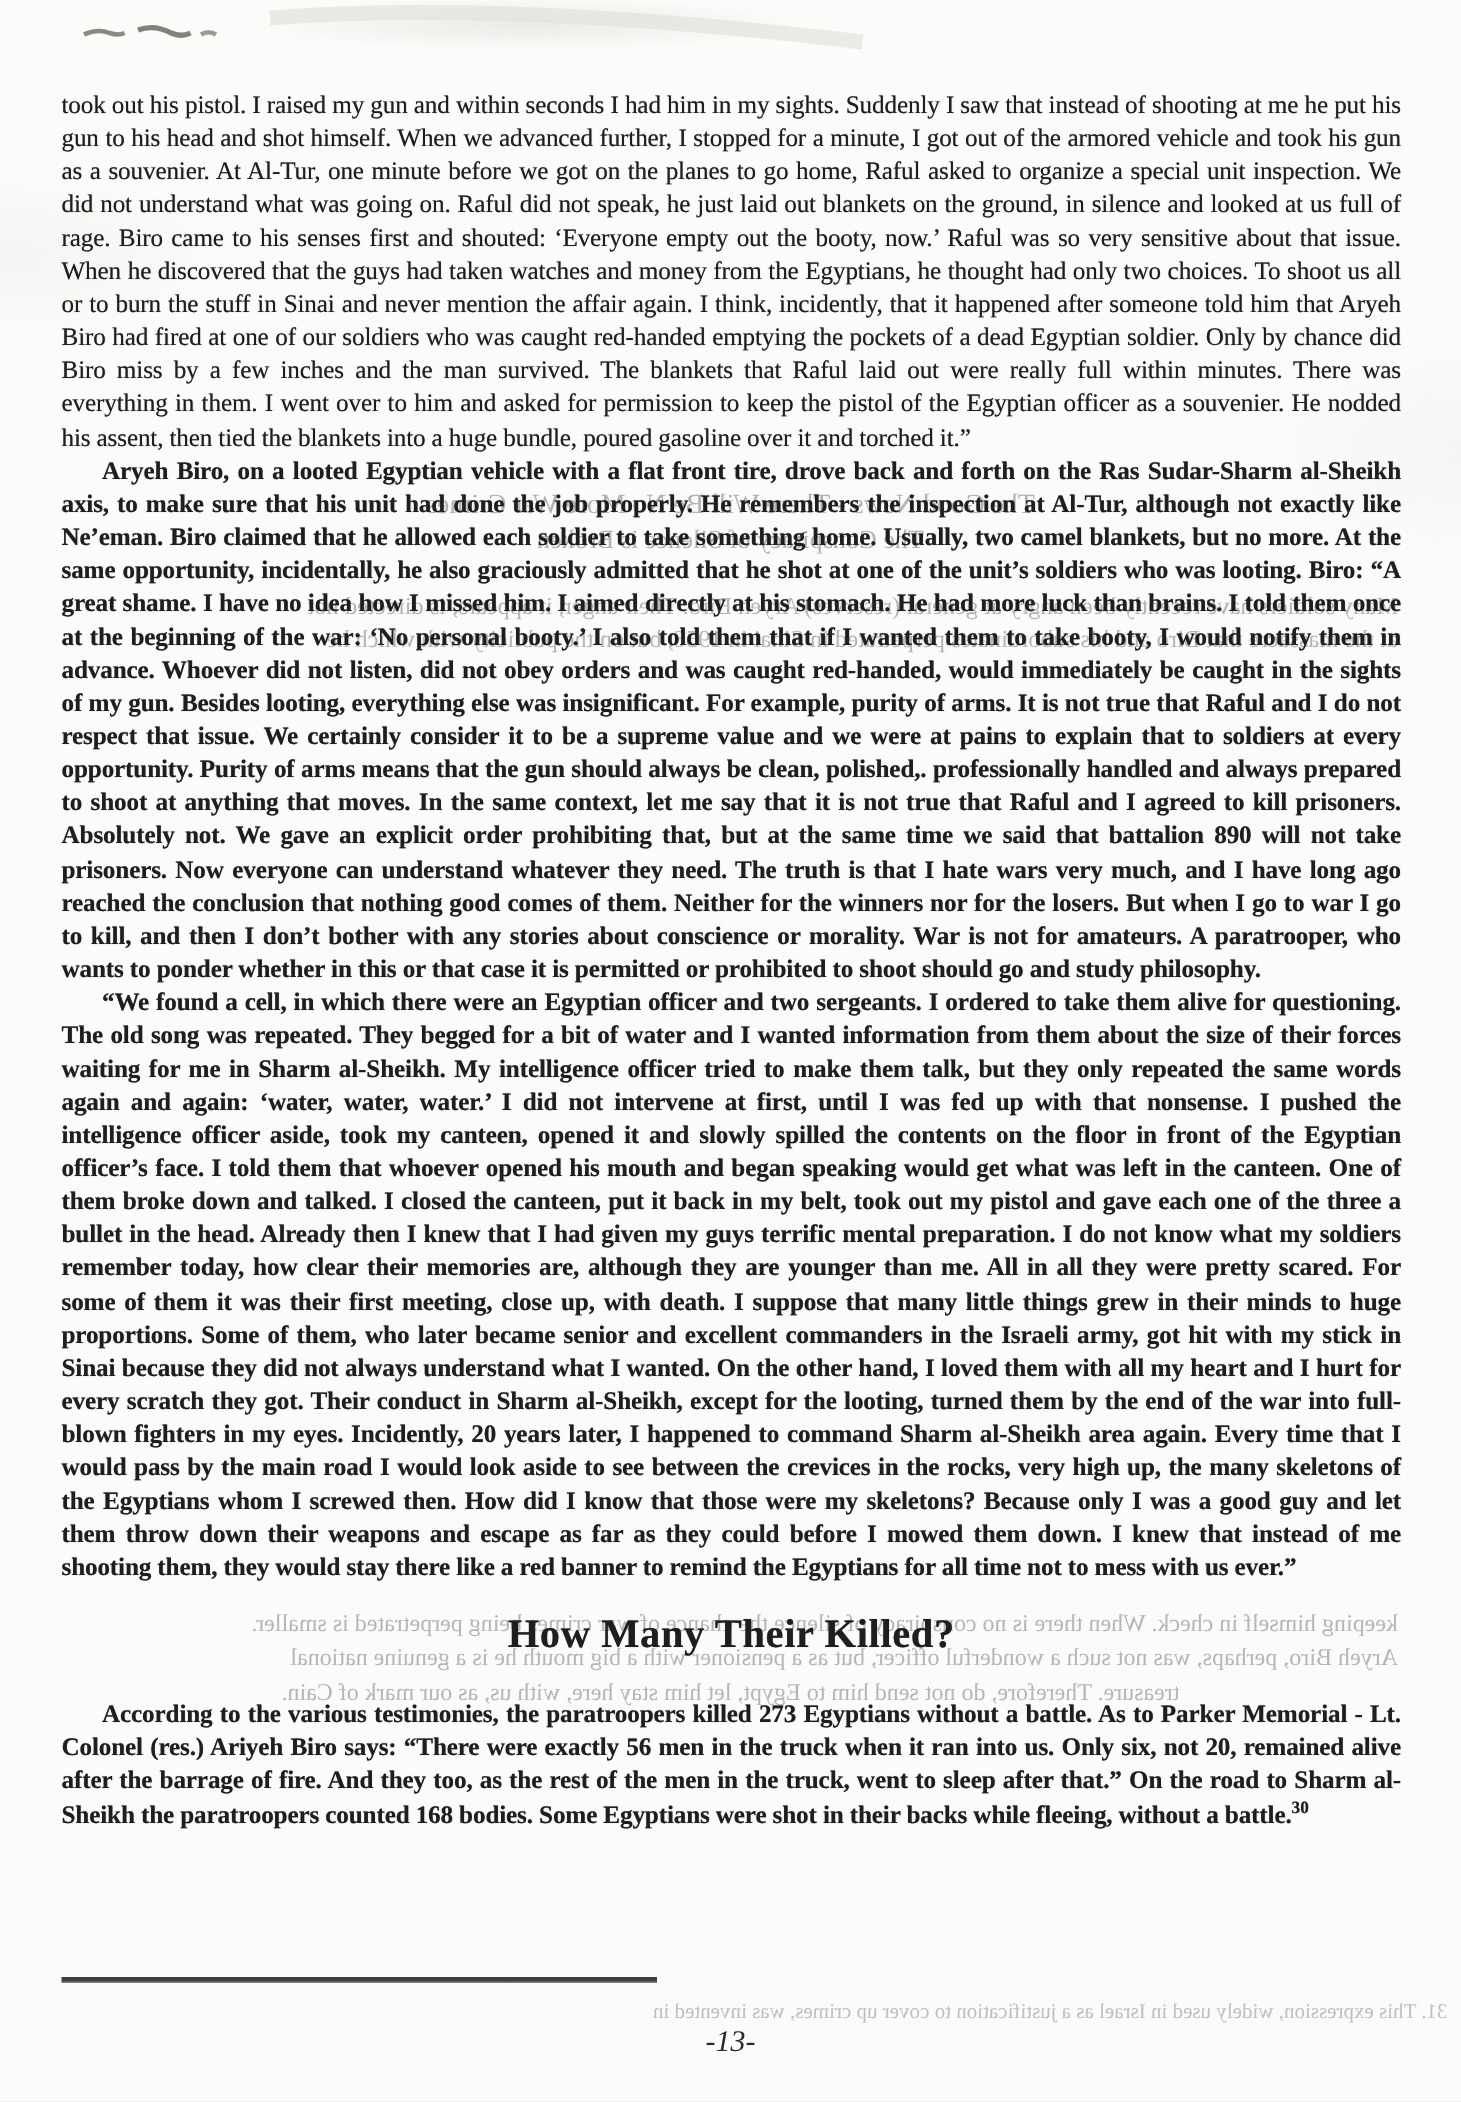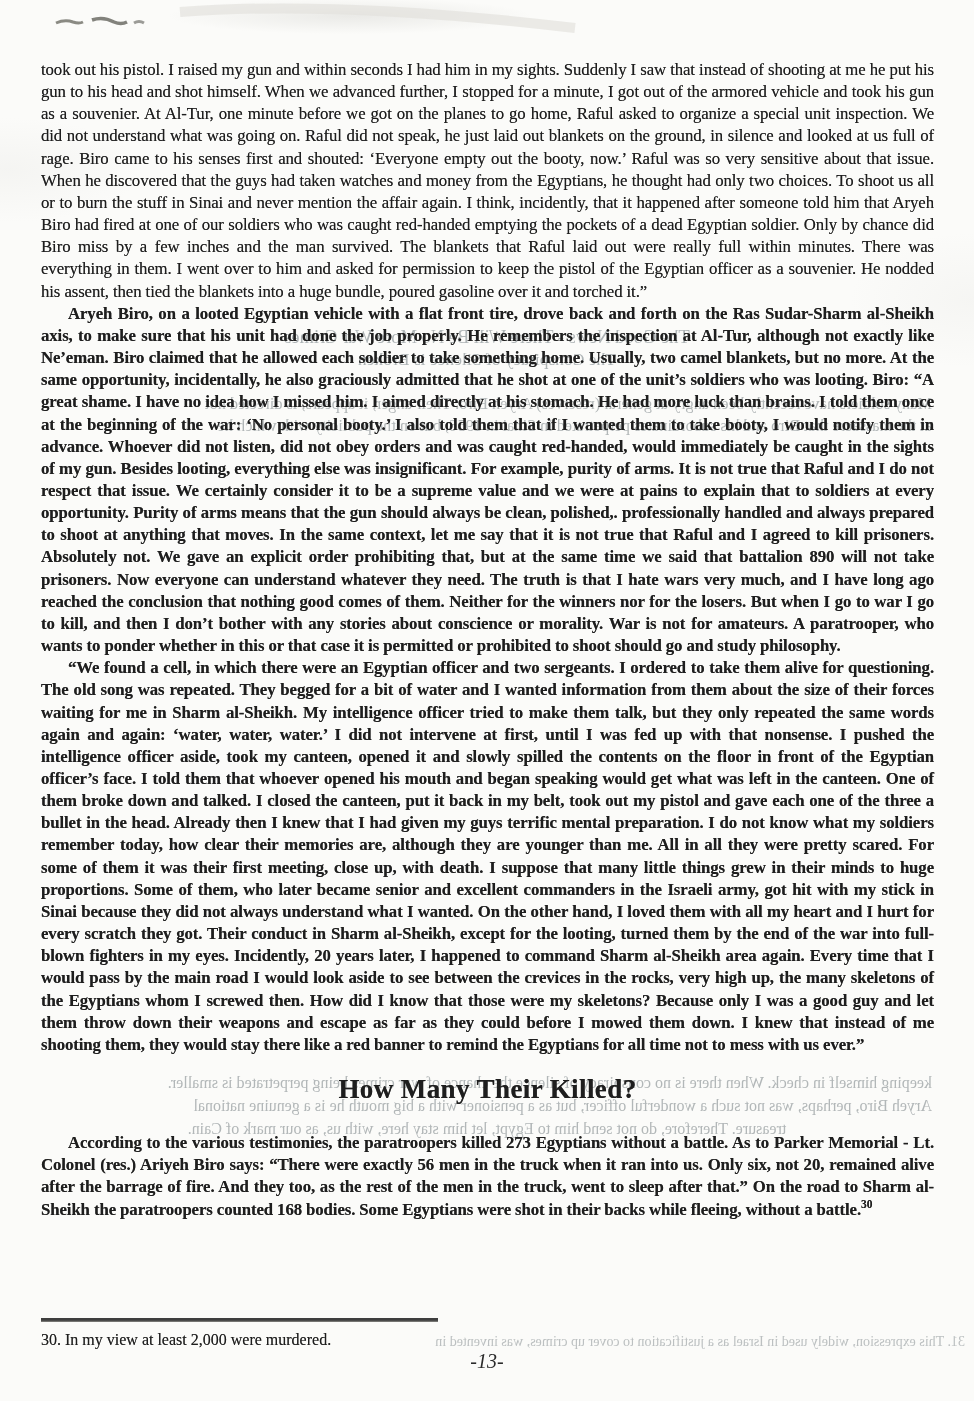--- a/index.html
+++ b/index.html
@@ -94,16 +94,15 @@
 
   <div class="text-block">
     <p>took out his pistol. I raised my gun and within seconds I had him in my sights. Suddenly I saw that instead of shooting at me he put his gun to his head and shot himself. When we advanced further, I stopped for a minute, I got out of the armored vehicle and took his gun as a souvenier. At Al-Tur, one minute before we got on the planes to go home, Raful asked to organize a special unit inspection. We did not understand what was going on. Raful did not speak, he just laid out blankets on the ground, in silence and looked at us full of rage. Biro came to his senses first and shouted: ‘Everyone empty out the booty, now.’ Raful was so very sensitive about that issue. When he discovered that the guys had taken watches and money from the Egyptians, he thought had only two choices. To shoot us all or to burn the stuff in Sinai and never mention the affair again. I think, incidently, that it happened after someone told him that Aryeh Biro had fired at one of our soldiers who was caught red-handed emptying the pockets of a dead Egyptian soldier. Only by chance did Biro miss by a few inches and the man survived. The blankets that Raful laid out were really full within minutes. There was everything in them. I went over to him and asked for permission to keep the pistol of the Egyptian officer as a souvenier. He nodded his assent, then tied the blankets into a huge bundle, poured gasoline over it and torched it.”</p>
     <p class="indent">Aryeh Biro, on a looted Egyptian vehicle with a flat front tire, drove back and forth on the Ras Sudar-Sharm al-Sheikh axis, to make sure that his unit had done the job properly. He remembers the inspection at Al-Tur, although not exactly like Ne’eman. Biro claimed that he allowed each soldier to take something home. Usually, two camel blankets, but no more. At the same opportunity, incidentally, he also graciously admitted that he shot at one of the unit’s soldiers who was looting. Biro: “A great shame. I have no idea how I missed him. I aimed directly at his stomach. He had more luck than brains. I told them once at the beginning of the war: ‘No personal booty.’ I also told them that if I wanted them to take booty, I would notify them in advance. Whoever did not listen, did not obey orders and was caught red-handed, would immediately be caught in the sights of my gun. Besides looting, everything else was insignificant. For example, purity of arms. It is not true that Raful and I do not respect that issue. We certainly consider it to be a supreme value and we were at pains to explain that to soldiers at every opportunity. Purity of arms means that the gun should always be clean, polished,. professionally handled and always prepared to shoot at anything that moves. In the same context, let me say that it is not true that Raful and I agreed to kill prisoners. Absolutely not. We gave an explicit order prohibiting that, but at the same time we said that battalion 890 will not take prisoners. Now everyone can understand whatever they need. The truth is that I hate wars very much, and I have long ago reached the conclusion that nothing good comes of them. Neither for the winners nor for the losers. But when I go to war I go to kill, and then I don’t bother with any stories about conscience or morality. War is not for amateurs. A paratrooper, who wants to ponder whether in this or that case it is permitted or prohibited to shoot should go and study philosophy.</p>
     <p class="indent">“We found a cell, in which there were an Egyptian officer and two sergeants. I ordered to take them alive for questioning. The old song was repeated. They begged for a bit of water and I wanted information from them about the size of their forces waiting for me in Sharm al-Sheikh. My intelligence officer tried to make them talk, but they only repeated the same words again and again: ‘water, water, water.’ I did not intervene at first, until I was fed up with that nonsense. I pushed the intelligence officer aside, took my canteen, opened it and slowly spilled the contents on the floor in front of the Egyptian officer’s face. I told them that whoever opened his mouth and began speaking would get what was left in the canteen. One of them broke down and talked. I closed the canteen, put it back in my belt, took out my pistol and gave each one of the three a bullet in the head. Already then I knew that I had given my guys terrific mental preparation. I do not know what my soldiers remember today, how clear their memories are, although they are younger than me. All in all they were pretty scared. For some of them it was their first meeting, close up, with death. I suppose that many little things grew in their minds to huge proportions. Some of them, who later became senior and excellent commanders in the Israeli army, got hit with my stick in Sinai because they did not always understand what I wanted. On the other hand, I loved them with all my heart and I hurt for every scratch they got. Their conduct in Sharm al-Sheikh, except for the looting, turned them by the end of the war into full-blown fighters in my eyes. Incidently, 20 years later, I happened to command Sharm al-Sheikh area again. Every time that I would pass by the main road I would look aside to see between the crevices in the rocks, very high up, the many skeletons of the Egyptians whom I screwed then. How did I know that those were my skeletons? Because only I was a good guy and let them throw down their weapons and escape as far as they could before I mowed them down. I knew that instead of me shooting them, they would stay there like a red banner to remind the Egyptians for all time not to mess with us ever.”</p>
     <h2 class="section-heading">How Many Their Killed?</h2>
     <p class="indent"><span>According to the various testimonies, the paratroopers killed 273 Egyptians without a battle. As to Parker Memorial - Lt. Colonel (res.) Ariyeh Biro says: “There were exactly 56 men in the truck when it ran into us. Only six, not 20, remained alive after the barrage of fire. And they too, as the rest of the men in the truck, went to sleep after that.” On the road to Sharm al-Sheikh the paratroopers counted 168 bodies. Some Egyptians were shot in their backs while fleeing, without a battle.</span><sup class="fn-ref">30</sup></p>
   </div>
 
   <div class="footnote-rule"></div>
-  <div class="footnote-text">30. In my view at least 2,000 were murdered.</div>
   <div class="page-number">-13-</div>
 
 </div>
 
 </body></html>

